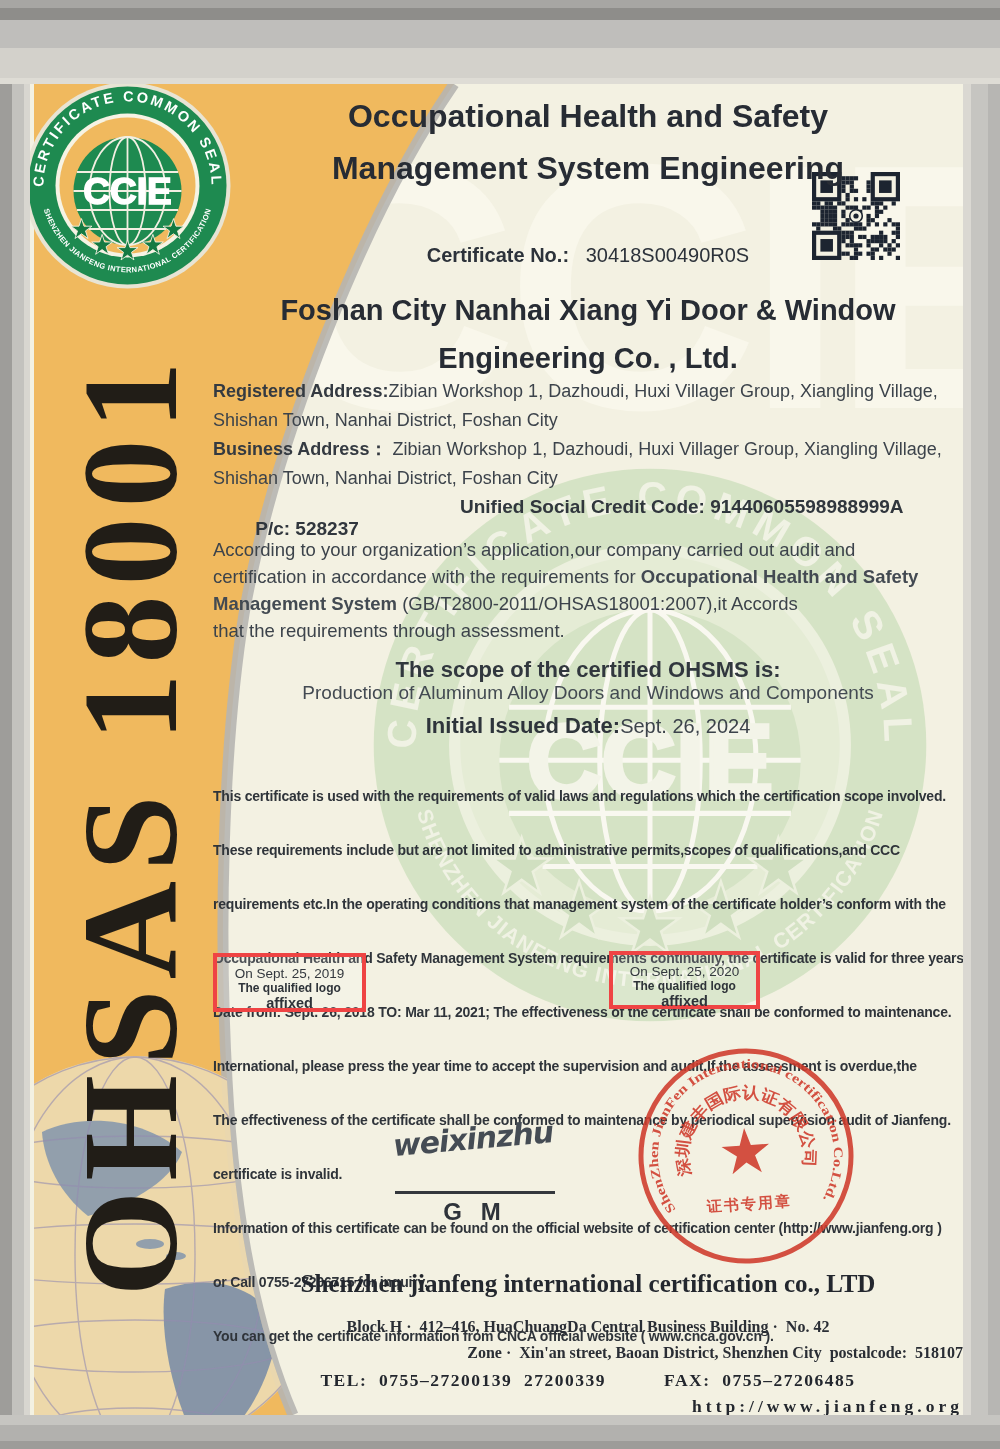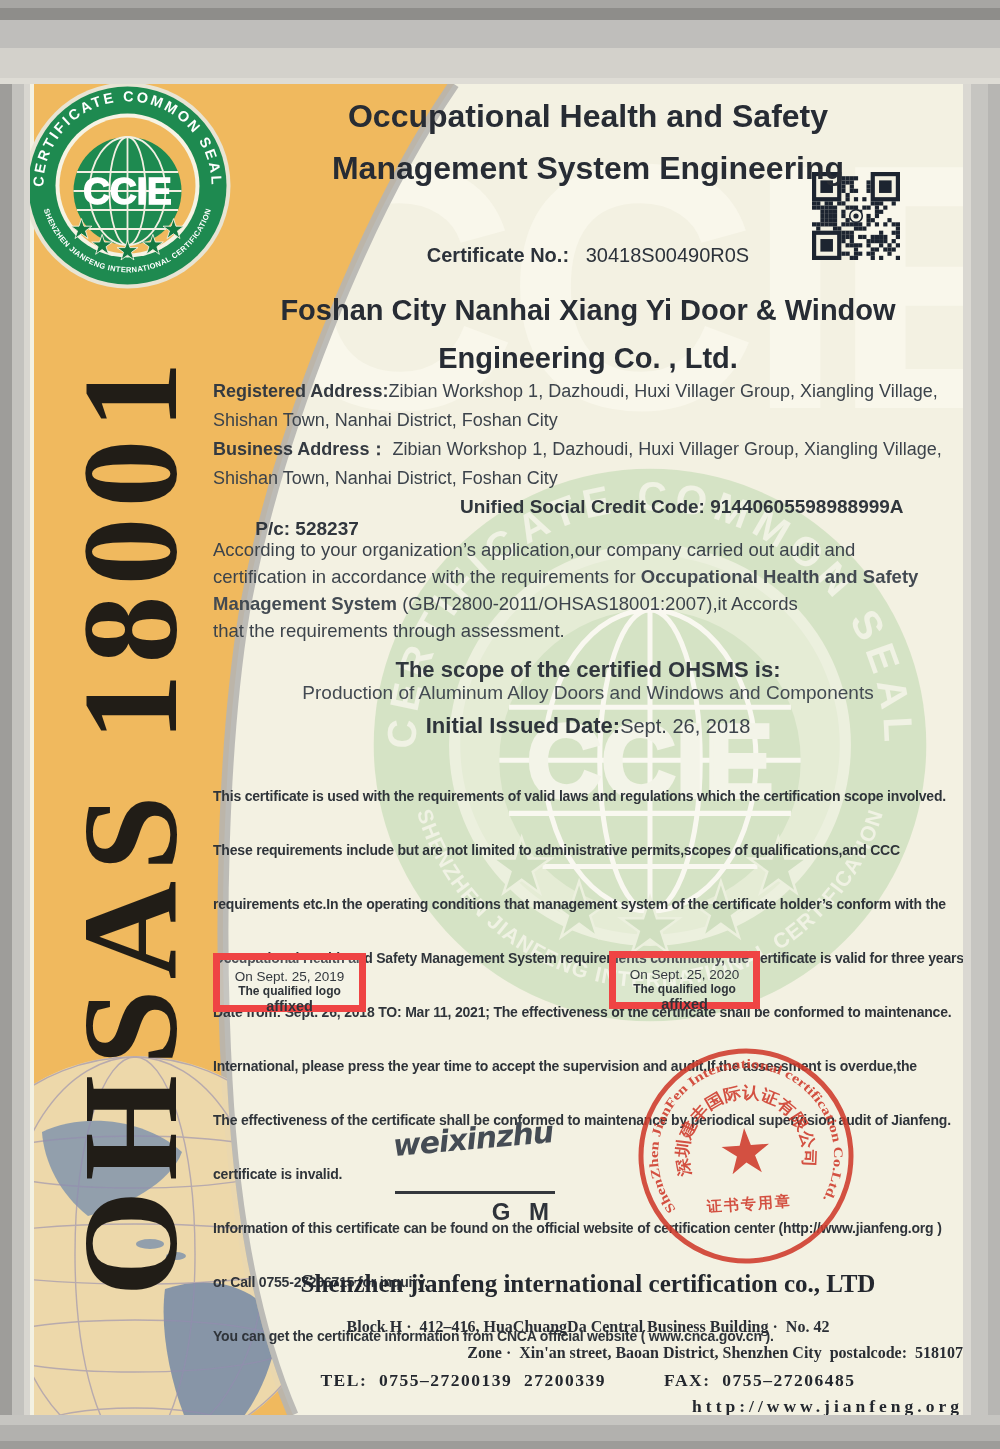--- a/index.html
+++ b/index.html
@@ -40,32 +40,32 @@
   .pcline .uscc{position:absolute;left:247px;top:0;}
   .bodypara{top:452px;font-size:18.5px;line-height:27px;color:#3c434b;}
   .bodypara .semi{font-weight:600;color:#434a52;}
   .scopehead{top:562px;text-align:center;font-size:22px;font-weight:600;color:#31373e;margin-top:11px;}
   .scopetext{top:598px;text-align:center;font-size:19px;color:#434a52;}
   .issued{top:629px;text-align:center;font-size:20px;color:#3c434b;white-space:pre;}
   .issued b{font-size:22px;font-weight:700;color:#2e343b;}
   .fineprint{top:667px;font-size:14px;font-weight:600;line-height:18px;letter-spacing:-0.2px;color:#2f343a;white-space:pre;}
   .fineprint .fb{font-weight:800;}
 
-  .stampbox{position:absolute;border:7px solid #ef4444;background:rgba(255,255,255,0.15);text-align:center;}
+  .stampbox{position:absolute;border:4px solid #ef4444;background:rgba(255,255,255,0.15);text-align:center;}
   .stampbox.b1{left:0px;top:869px;width:153px;height:59px;}
   .stampbox.b2{left:396px;top:867px;width:151px;height:58px;}
   .stampbox .d{margin-top:9px;font-size:13.5px;color:#33383e;}
   .stampbox .c{margin-top:0;font-size:12px;font-weight:700;color:#2e3339;}
   .stampbox .c .big{font-size:14.5px;}
 
   .sig-hand{top:1037px;left:150px !important;width:220px;text-align:center;
     font-family:"DejaVu Sans",sans-serif;font-style:italic;font-weight:700;font-size:30px;
     letter-spacing:-1px;color:#454c54;transform:rotate(-5deg);}
   .sig-line{top:1107px;left:182px !important;width:160px;height:3px;background:#34383d;}
-  .sig-role{top:1114px;left:182px !important;width:160px;text-align:right;
+  .sig-role{top:1114px;left:182px !important;width:160px;text-align:center;
     font-size:24px;font-weight:700;letter-spacing:6px;color:#2e333a;}
 
   .stamp{position:absolute;left:601px;top:957px;width:230px;height:230px;z-index:6;opacity:.88;transform:rotate(-4deg);}
 
   .footer-name{top:1186px;text-align:center;font-family:"Liberation Serif",serif;font-weight:700;font-size:25px;color:#23272e;}
   .footer-a1{top:1234px;text-align:center;font-family:"Liberation Serif",serif;font-weight:700;font-size:16px;color:#2a2e35;white-space:pre;}
   .footer-a2{top:1260px;text-align:right;font-family:"Liberation Serif",serif;font-weight:700;font-size:16px;color:#2a2e35;white-space:pre;}
   .footer-tel{top:1286px;text-align:center;font-family:"Liberation Serif",serif;font-weight:700;font-size:17.5px;
     letter-spacing:1.5px;color:#23272e;white-space:pre;}
   .footer-web{top:1312px;text-align:right;font-family:"Liberation Serif",serif;font-weight:700;font-size:17.5px;
@@ -357,21 +357,21 @@
 
       <div class="bodypara">
         <div>According to your organization’s application,our company carried out audit and</div>
         <div><span>certification in accordance with the requirements for </span><span class="semi">Occupational Health and Safety</span></div>
         <div><span class="semi">Management System </span><span>(GB/T2800-2011/OHSAS18001:2007),it Accords</span></div>
         <div>that the requirements through assessment.</div>
       </div>
 
       <div class="scopehead">The scope of the certified OHSMS is:</div>
       <div class="scopetext">Production of Aluminum Alloy Doors and Windows and Components</div>
-      <div class="issued"><b>Initial Issued Date:</b><span>Sept. 26, 2018</span></div>
+      <div class="issued"><b>Initial Issued Date:</b><span>Sept. 26, 2024</span></div>
 
       <div class="fineprint">
         <div>This certificate is used with the requirements of valid laws and regulations which the certification scope involved.</div>
         <div>These requirements include but are not limited to administrative permits,scopes of qualifications,and CCC</div>
         <div>requirements etc.In the operating conditions that management system of the certificate holder’s conform with the</div>
         <div><span class="fb">Occupational Health and Safety Management System</span><span> requirements continually, the certificate is valid for three years.</span></div>
         <div>Date from: Sept. 26, 2018 TO: Mar 11, 2021; The effectiveness of the certificate shall be conformed to maintenance.</div>
         <div>International, please press the year time to accept the supervision and audit.If the assessment is overdue,the</div>
         <div>The effectiveness of the certificate shall be conformed to maintenance by periodical supervision audit of Jianfeng.</div>
         <div>certificate is invalid.</div>

